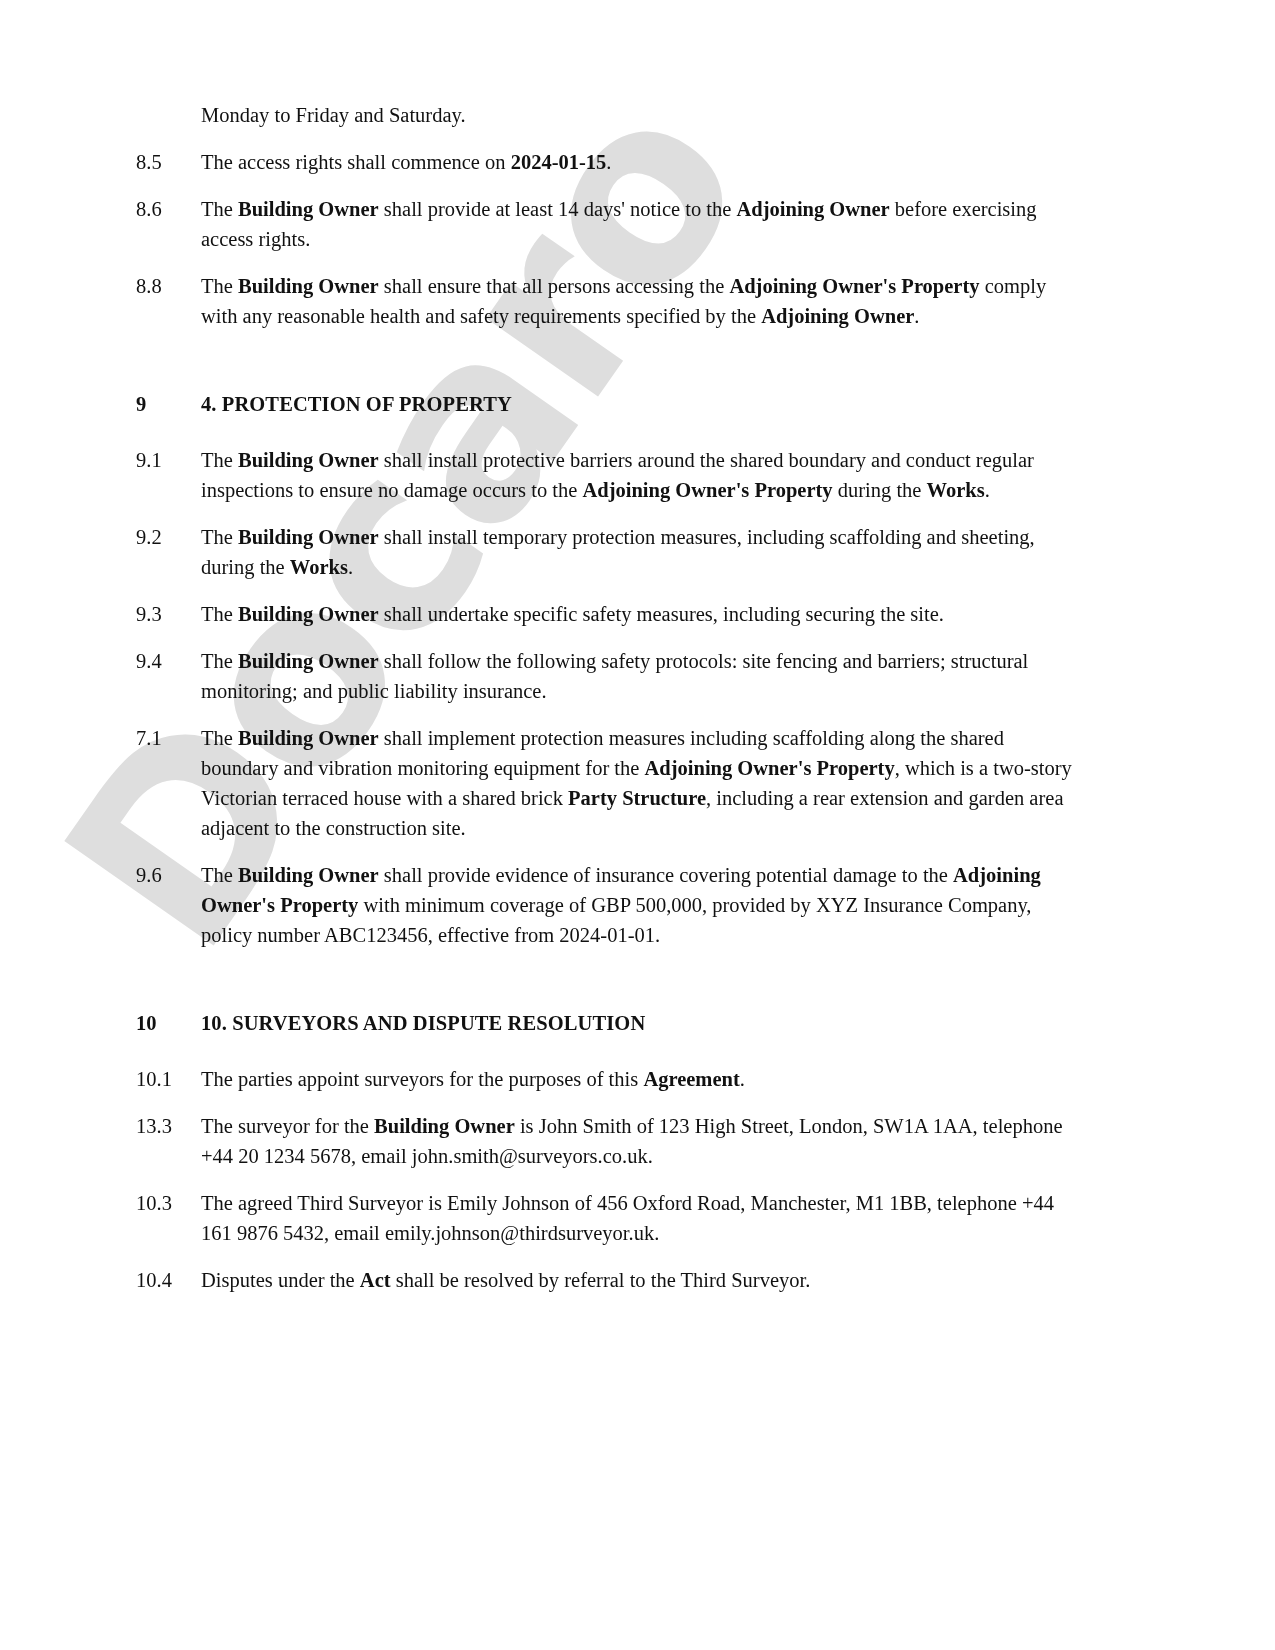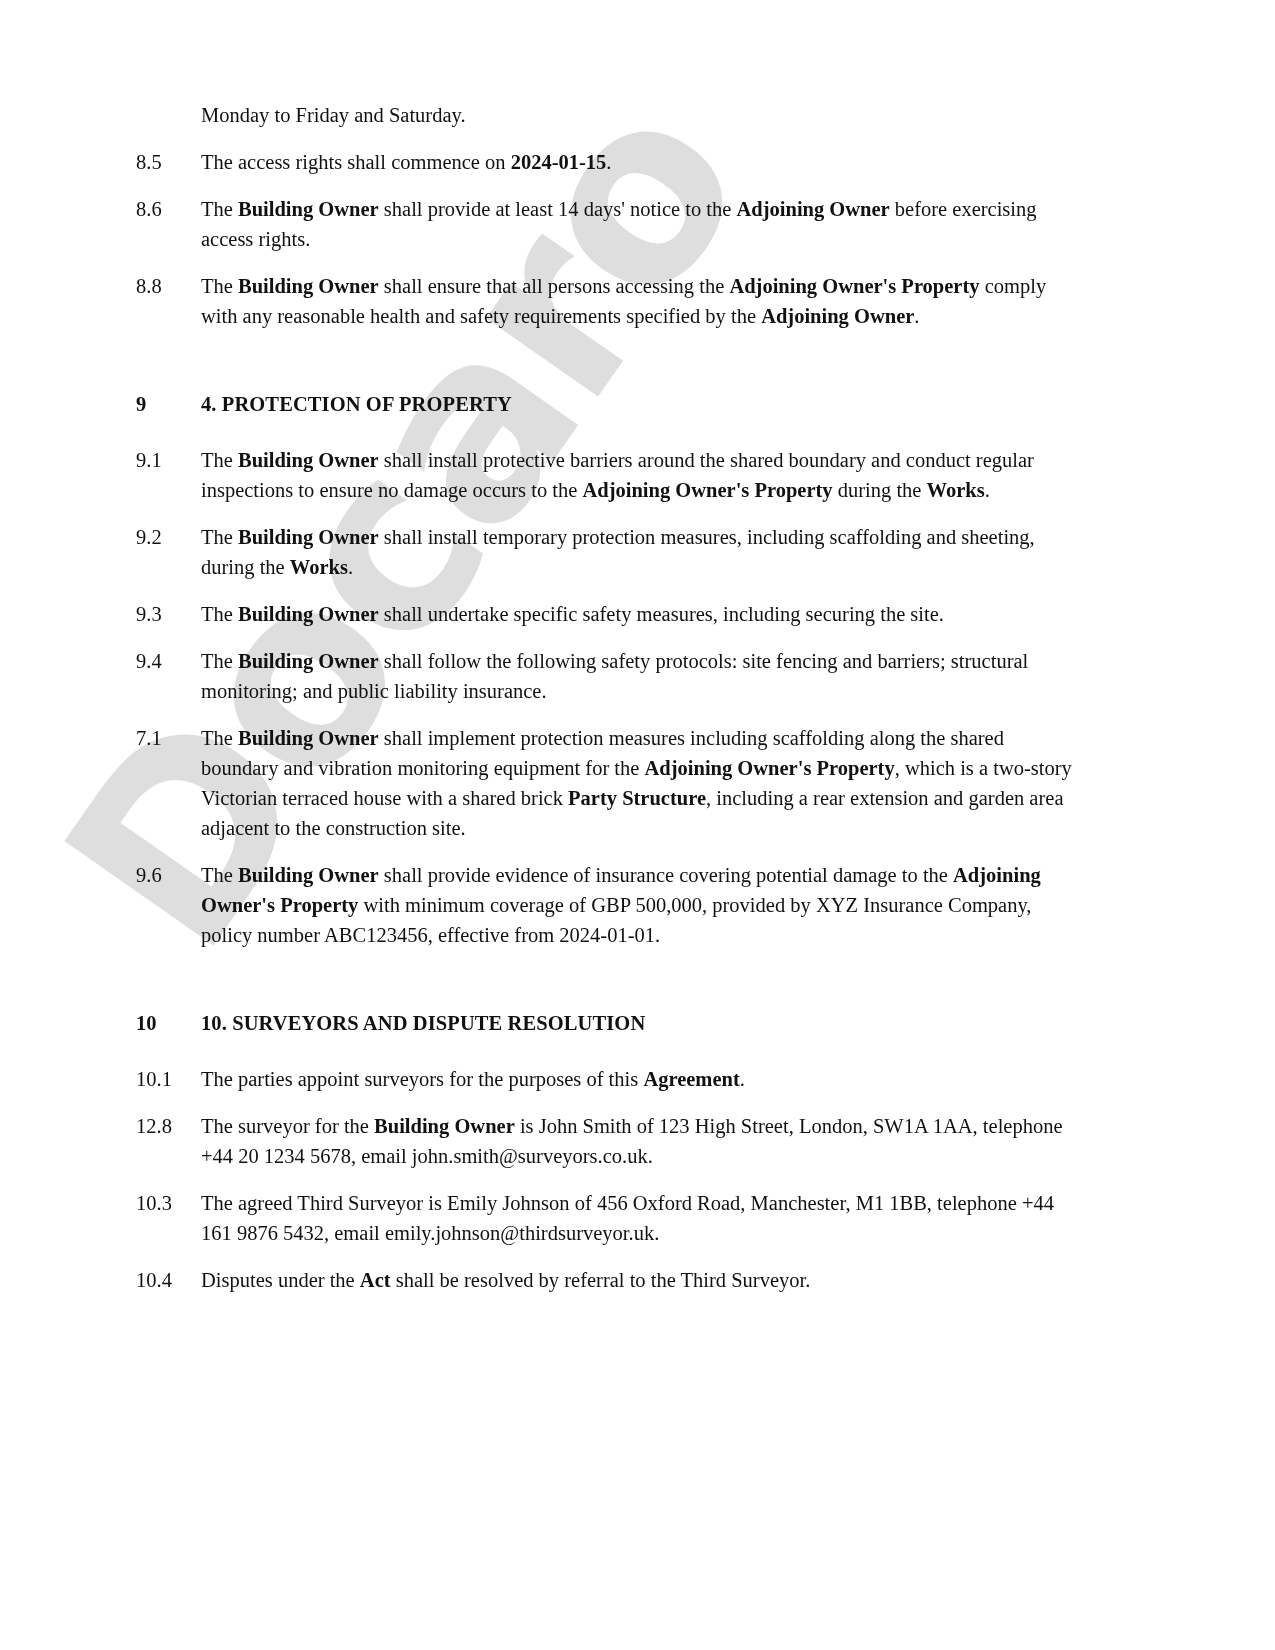--- a/index.html
+++ b/index.html
@@ -156,21 +156,21 @@
       </div>
       <div class="heading clause">
         <div class="clause-num">10</div>
         <div class="clause-body">10. SURVEYORS AND DISPUTE RESOLUTION</div>
       </div>
       <div class="clause">
         <div class="clause-num">10.1</div>
         <div class="clause-body">The parties appoint surveyors for the purposes of this <b>Agreement</b>.</div>
       </div>
       <div class="clause">
-        <div class="clause-num">12.8</div>
+        <div class="clause-num">13.3</div>
         <div class="clause-body">The surveyor for the <b>Building Owner</b> is John Smith of 123 High Street, London, SW1A 1AA, telephone +44 20 1234 5678, email john.smith@surveyors.co.uk.</div>
       </div>
       <div class="clause">
         <div class="clause-num">10.3</div>
         <div class="clause-body">The agreed Third Surveyor is Emily Johnson of 456 Oxford Road, Manchester, M1 1BB, telephone +44 161 9876 5432, email emily.johnson@thirdsurveyor.uk.</div>
       </div>
       <div class="clause">
         <div class="clause-num">10.4</div>
         <div class="clause-body">Disputes under the <b>Act</b> shall be resolved by referral to the Third Surveyor.</div>
       </div>

